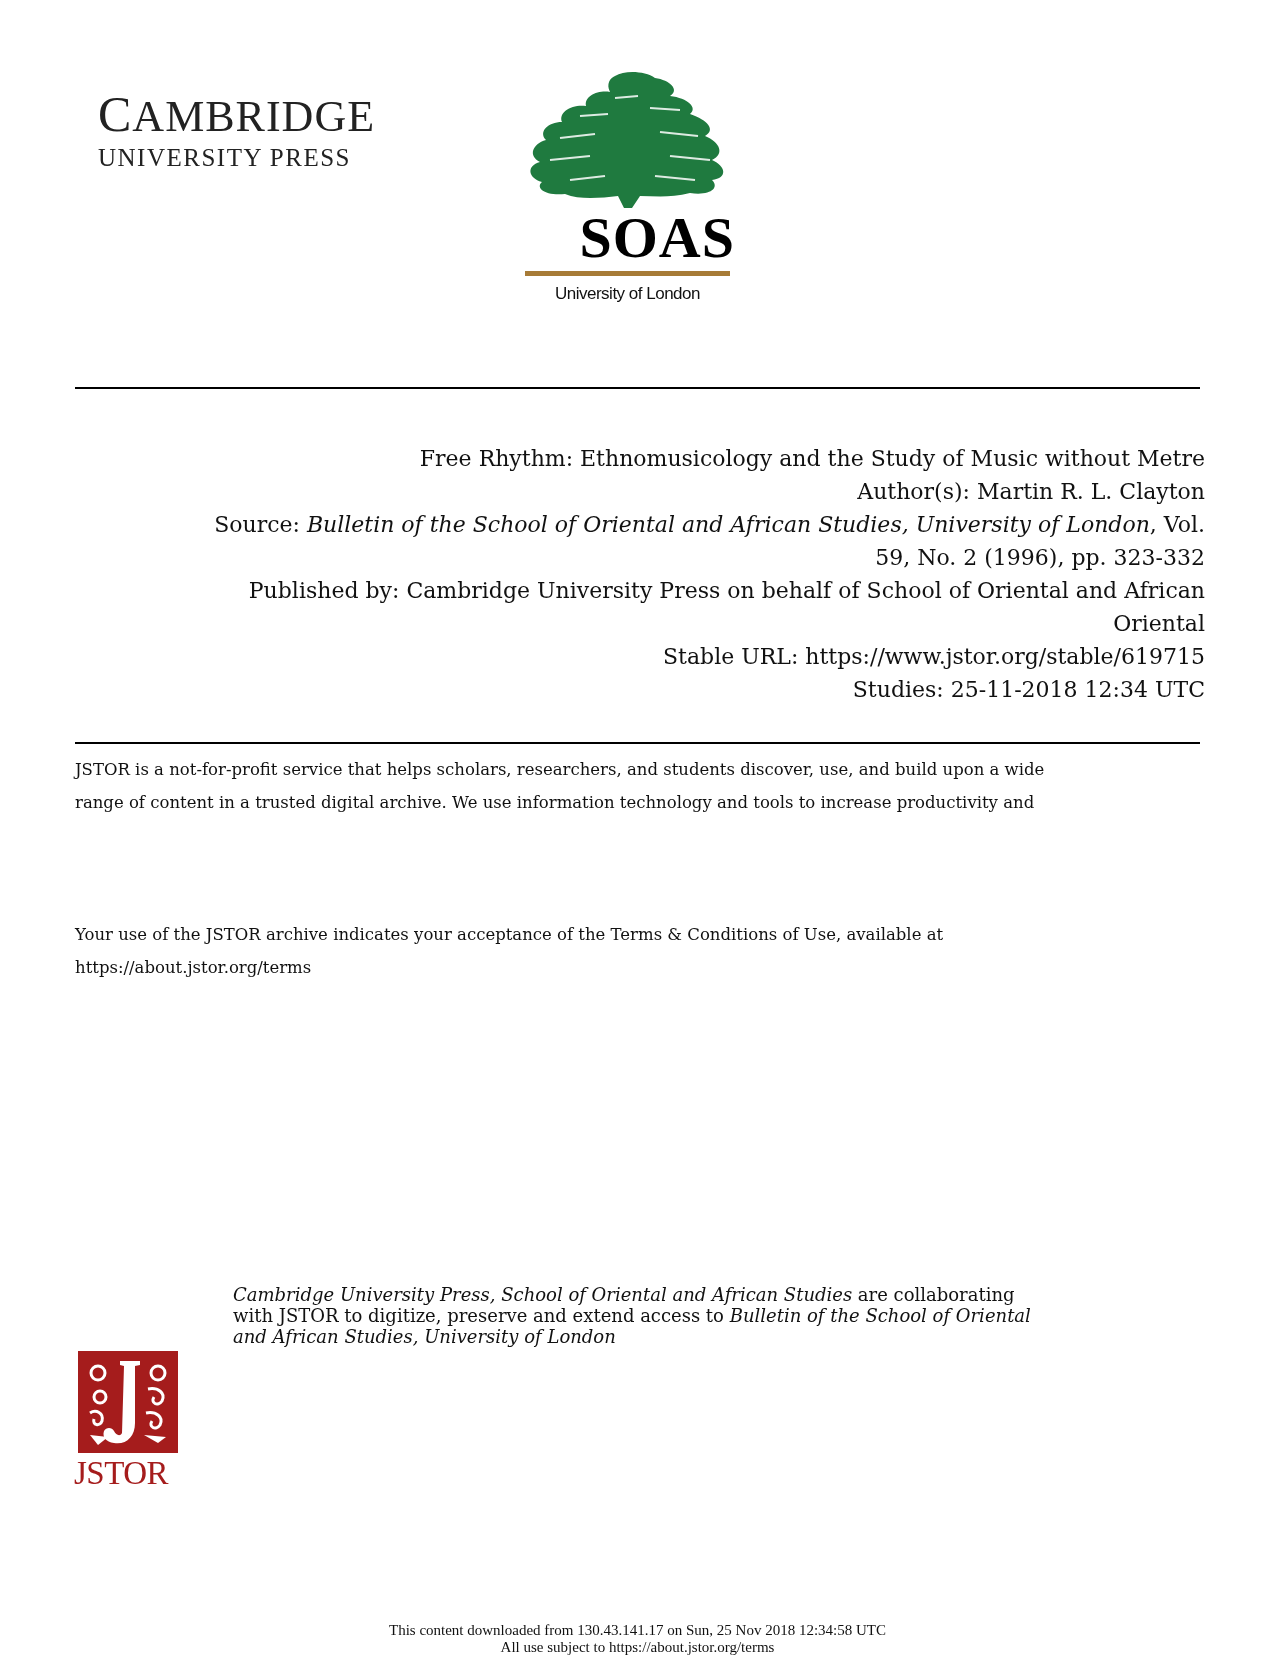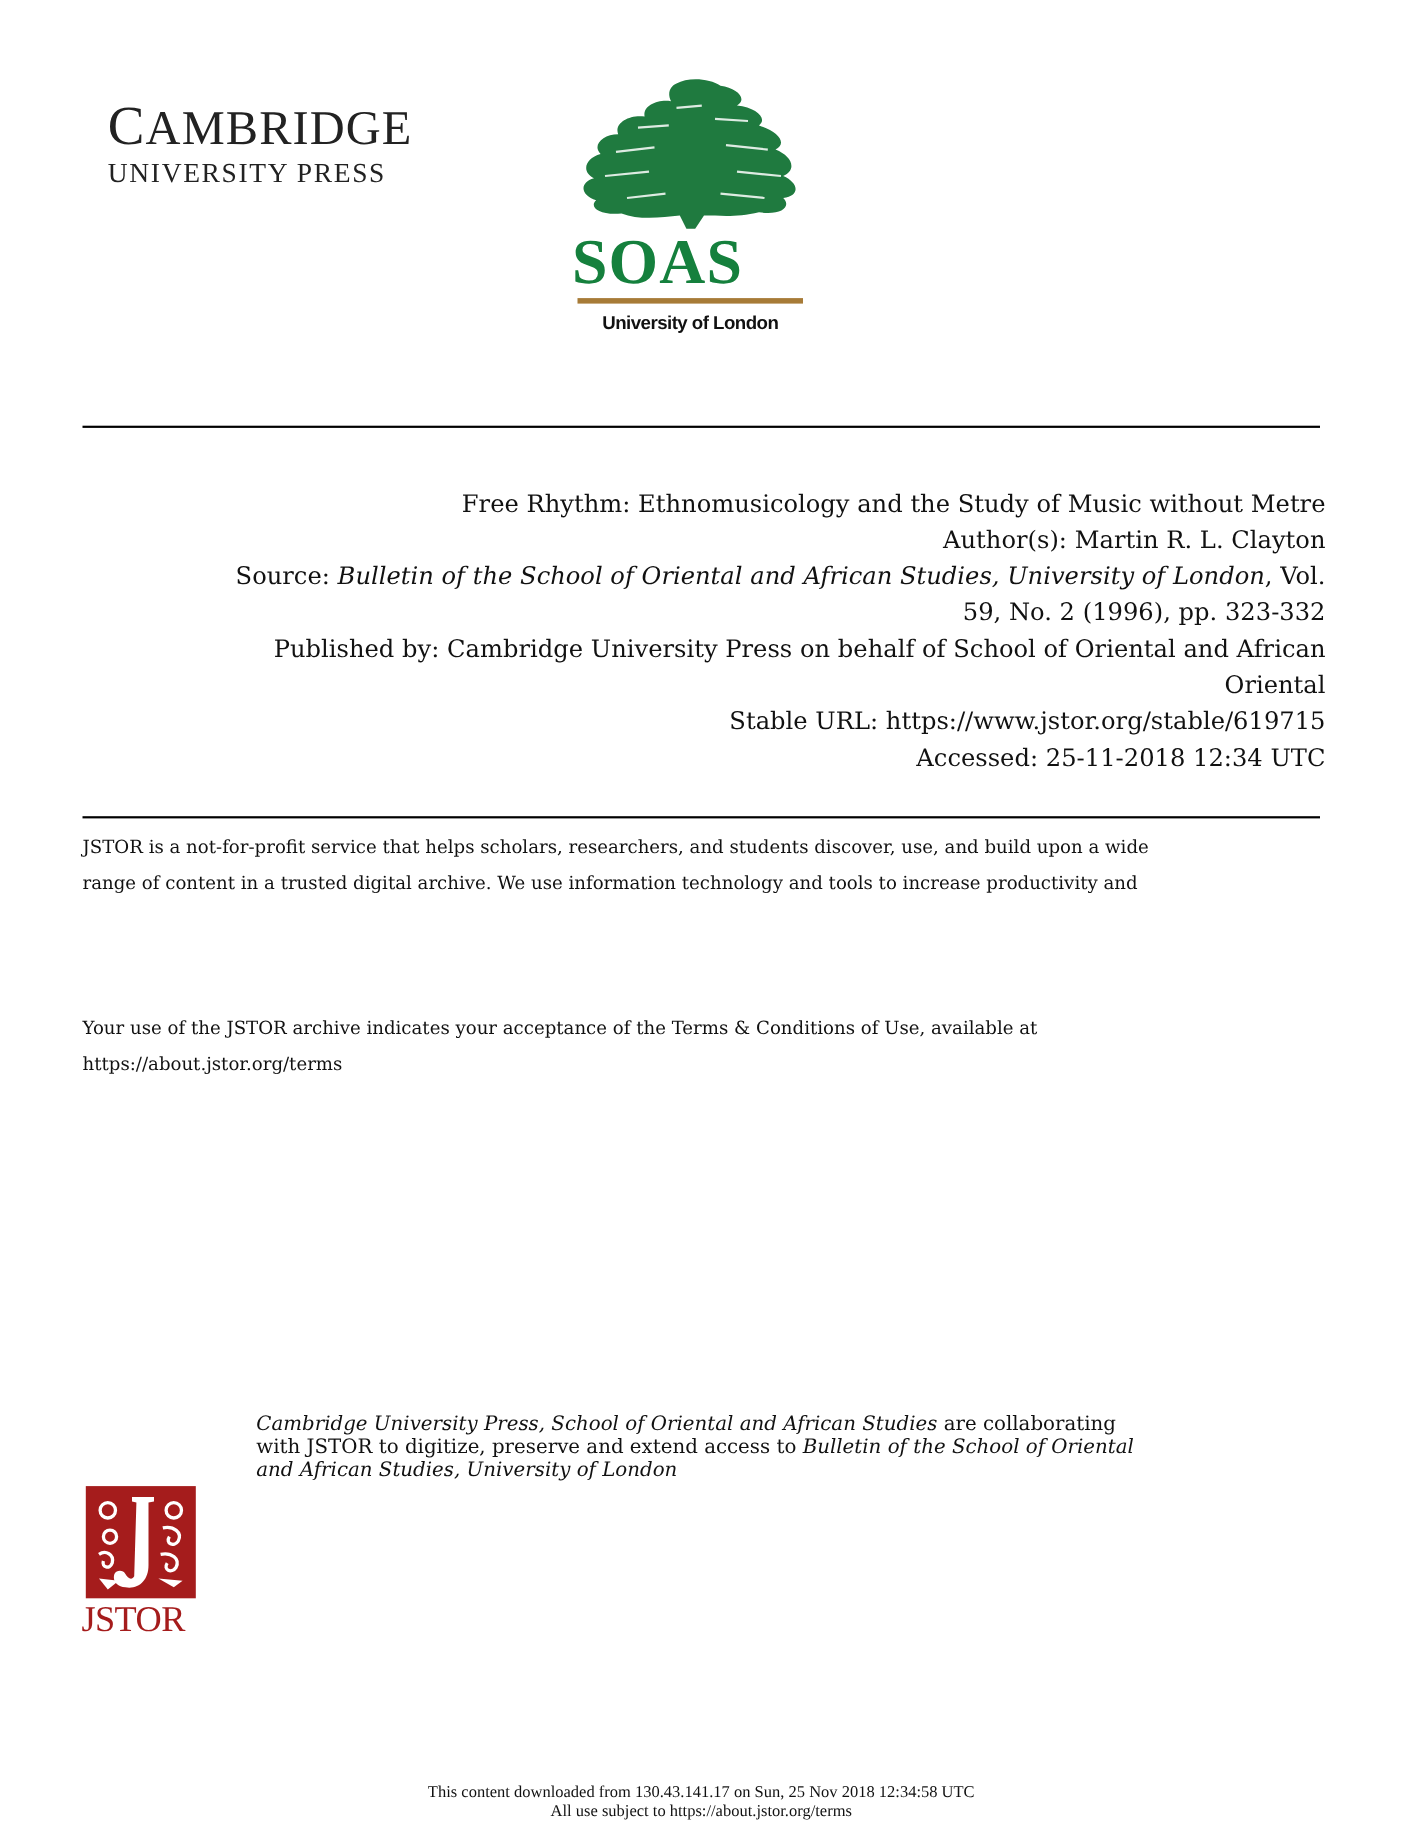--- a/index.html
+++ b/index.html
@@ -7,25 +7,25 @@
     .abs { position: absolute; }
 
     
     .cup-logo { left: 98px; top: 92px; width: 300px; font-family: "Liberation Serif", serif; color: #222; }
     .cup-main { font-size: 44px; letter-spacing: 1px; line-height: 44px; }
     .cup-main .big { font-size: 50px; }
     .cup-sub { font-size: 25px; letter-spacing: 1.5px; line-height: 30px; margin-top: 4px; }
 
     
     .soas-logo { left: 520px; top: 68px; width: 215px; height: 250px; }
-    .soas-text { position: absolute; left: 0; width: 215px; top: 140px; text-align: left;
-      font-family: "Liberation Serif", serif; font-weight: bold; font-size: 58px; color: #15803d; letter-spacing: 1px; line-height: 60px; }
+    .soas-text { position: absolute; left: 0; width: 215px; top: 140px; text-align: right;
+      font-family: "Liberation Serif", serif; font-weight: bold; font-size: 58px; color: #000000; letter-spacing: 1px; line-height: 60px; }
     .soas-bar { position: absolute; left: 5px; width: 205px; top: 203px; height: 5px; background: #a77b37; }
     .soas-sub { position: absolute; left: 0; width: 215px; top: 216px; text-align: center;
-      font-family: "Liberation Sans", sans-serif; font-weight: bold; font-size: 17px; color: #111; letter-spacing: -0.5px; }
+      font-family: "Liberation Sans", sans-serif; font-weight: normal; font-size: 17px; color: #111; letter-spacing: -0.5px; }
 
     .rule { left: 75px; width: 1125px; height: 2px; background: #000; }
 
     .meta { left: 75px; width: 1130px; font-family: "DejaVu Serif", serif; font-size: 22px; line-height: 33px; color: #111; }
     .meta .line { white-space: nowrap; text-align: right; }
     .meta i { font-style: italic; }
 
     .para { left: 75px; width: 1130px; font-family: "DejaVu Serif", serif; font-size: 16.5px; line-height: 33px; color: #111; }
 
     
@@ -71,21 +71,21 @@
 <div class="abs rule" style="top:387px;"></div>
 
 <div class="abs meta" style="top:442px;">
   <div class="line">Free Rhythm: Ethnomusicology and the Study of Music without Metre</div>
   <div class="line"><span>Author(s):</span> <span>Martin R. L. Clayton</span></div>
   <div class="line"><span>Source:</span> <i>Bulletin of the School of Oriental and African Studies, University of London</i><span>, Vol.</span></div>
   <div class="line">59, No. 2 (1996), pp. 323-332</div>
   <div class="line">Published by: Cambridge University Press on behalf of School of Oriental and African</div>
   <div class="line">Oriental</div>
   <div class="line"><span>Stable URL:</span> <span>https://www.jstor.org/stable/619715</span></div>
-  <div class="line"><span>Accessed:</span> <span>25-11-2018 12:34 UTC</span></div>
+  <div class="line"><span>Studies:</span> <span>25-11-2018 12:34 UTC</span></div>
 </div>
 
 <div class="abs rule" style="top:742px;"></div>
 
 <div class="abs para" style="top:753px;">
   <div>JSTOR is a not-for-profit service that helps scholars, researchers, and students discover, use, and build upon a wide</div>
   <div>range of content in a trusted digital archive. We use information technology and tools to increase productivity and</div>
 </div>
 
 <div class="abs para" style="top:887px;margin-top:31px;">

